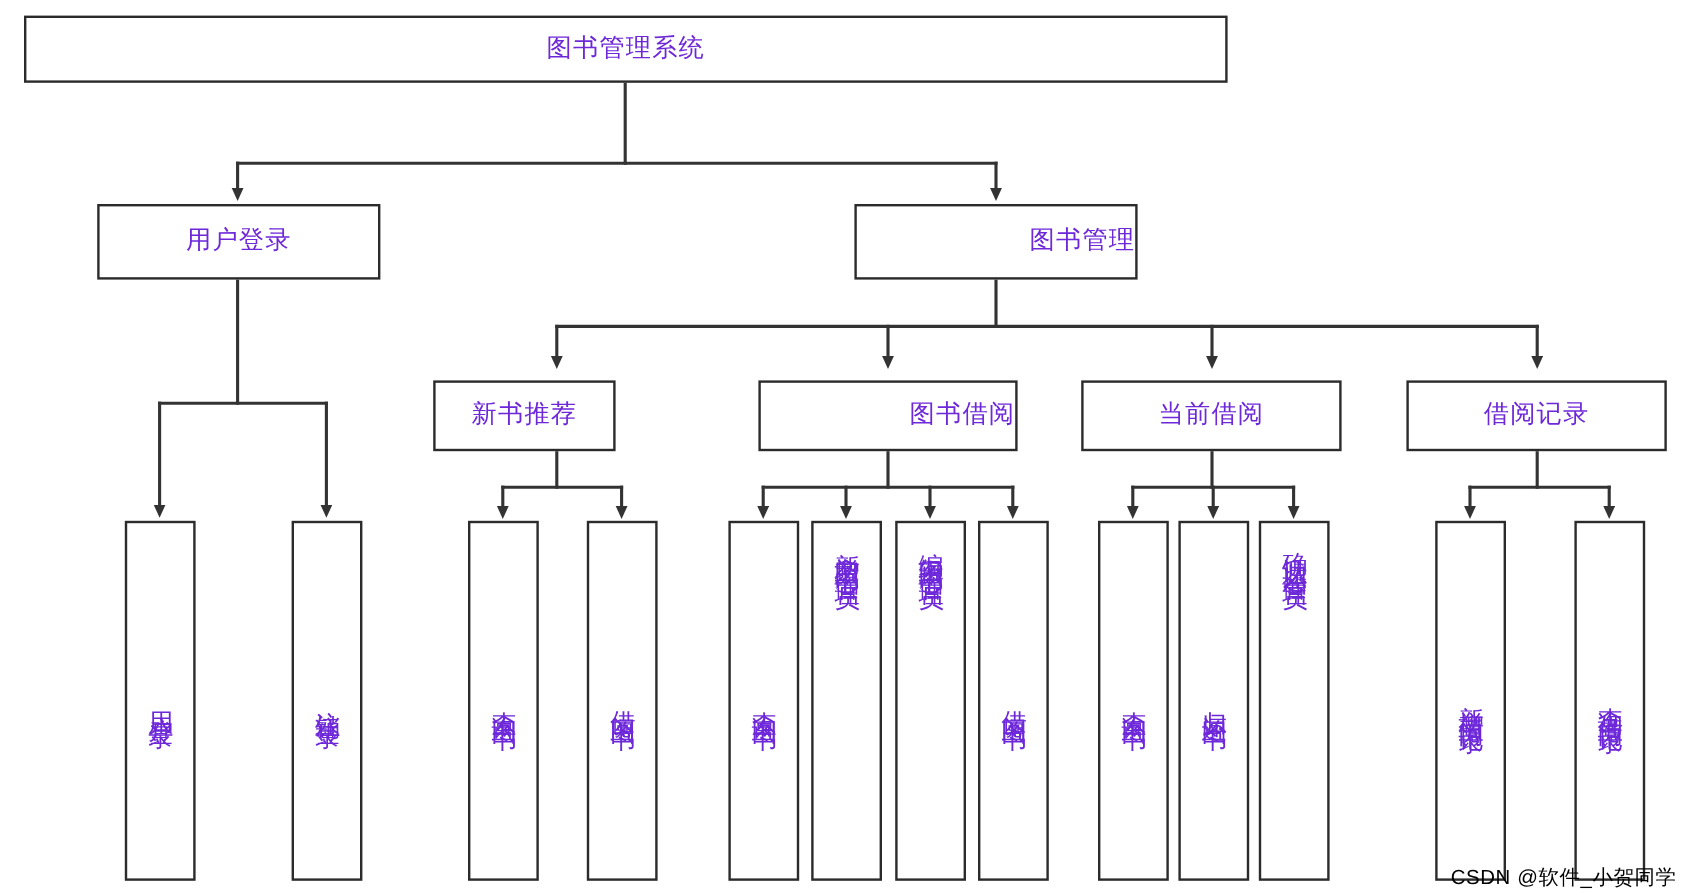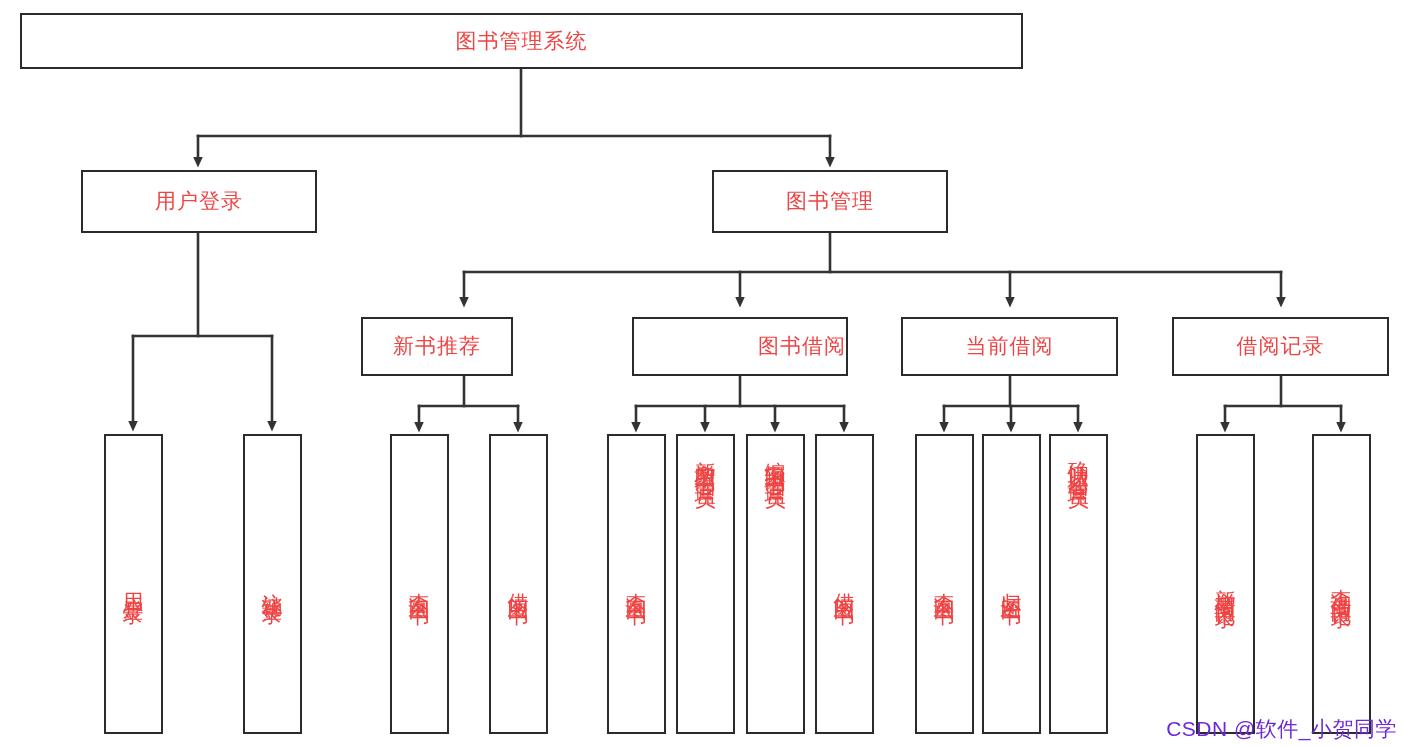--- a/index.html
+++ b/index.html
@@ -4,28 +4,28 @@
 <style>
   html,body{margin:0;padding:0;background:#ffffff;}
   body{width:1405px;height:747px;overflow:hidden;
        font-family:"Liberation Sans","DejaVu Sans",sans-serif;}
   #diagram-root{position:relative;width:1405px;height:747px;background:#fff;}
   svg.layer{position:absolute;left:0;top:0;width:1405px;height:747px;}
   .node-box{position:absolute;box-sizing:border-box;background:#ffffff;
             border:2px solid #2b2b2b;display:flex;align-items:center;
             justify-content:center;}
   .node-box.root{border-width:2px;}
-  .node-label{color:#ef4444;font-size:21px;line-height:1.15;
+  .node-label{color:#6d28d9;font-size:21px;line-height:1.15;
               white-space:nowrap;letter-spacing:1px;}
   .node-box.leaf{align-items:flex-start;padding-top:8px;}
   .node-box.leaf .node-label{writing-mode:vertical-rl;text-orientation:upright;
        font-size:21px;letter-spacing:4px;white-space:nowrap;line-height:1;}
   .node-box.leaf.center-v{align-items:center;padding-top:0;}
-  .watermark{position:absolute;right:8px;bottom:4px;color:#6d28d9;
-             font-size:21px;letter-spacing:.5px;white-space:nowrap;}
+  .watermark{position:absolute;right:8px;bottom:4px;color:#000000;
+             font-size:17px;letter-spacing:.5px;white-space:nowrap;}
 </style>
 </head>
 <body>
 
 <div id="diagram-root">
 
   <svg class="layer" viewBox="0 0 1405 747" xmlns="http://www.w3.org/2000/svg">
     <defs>
       <marker id="arrow" markerWidth="12" markerHeight="12" refX="1.5" refY="5" orient="auto" markerUnits="userSpaceOnUse">
         <path d="M0,0 L11,5 L0,10 z" fill="#333333"></path>
@@ -76,21 +76,21 @@
     </g>
   </svg>
 
   <div class="node-box root" style="left:20px;top:13px;width:1003px;height:56px;">
     <span class="node-label">图书管理系统</span>
   </div>
 
   <div class="node-box" style="left:81px;top:170px;width:236px;height:63px;">
     <span class="node-label">用户登录</span>
   </div>
-  <div class="node-box" style="left:712px;top:170px;width:236px;height:63px;">
+  <div class="node-box" style="left:712px;top:170px;width:236px;height:63px;justify-content:flex-end;">
     <span class="node-label">图书管理</span>
   </div>
 
   <div class="node-box" style="left:361px;top:317px;width:152px;height:59px;">
     <span class="node-label">新书推荐</span>
   </div>
   <div class="node-box" style="left:632px;top:317px;width:216px;height:59px;justify-content:flex-end;">
     <span class="node-label">图书借阅</span>
   </div>
   <div class="node-box" style="left:901px;top:317px;width:217px;height:59px;">

